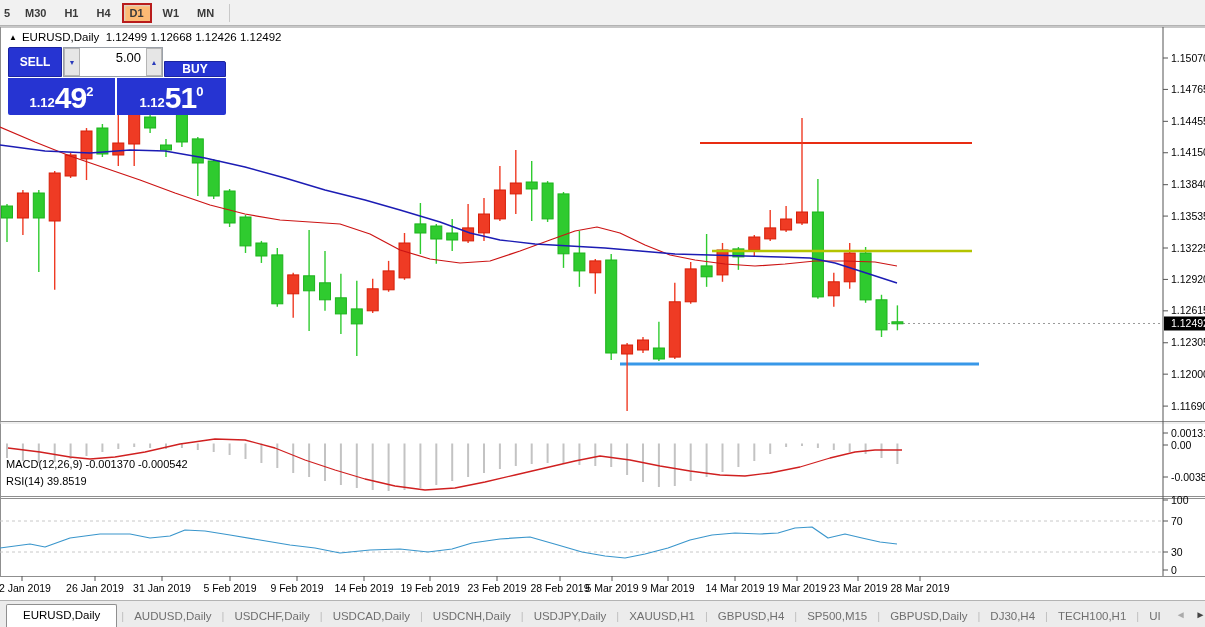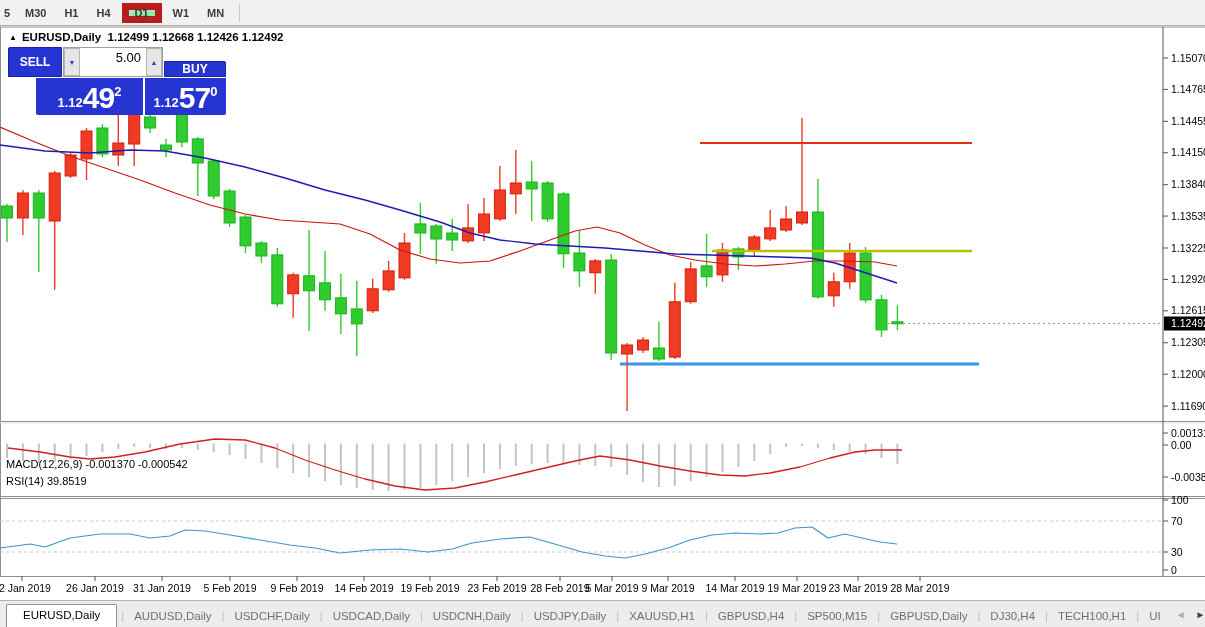--- a/index.html
+++ b/index.html
@@ -7,44 +7,44 @@
   #stage { position:relative; width:1205px; height:627px; background:#ffffff; }
 
   
   .toolbar { position:absolute; left:0; top:0; width:1205px; height:26px;
              background:#f1f1f1; border-bottom:1px solid #b3b3b3;
              display:flex; align-items:center; overflow:hidden; }
   .tf-btn { height:20px; margin:0 2px; padding:1px 6px; font-size:11px; font-weight:bold;
             color:#3a3a3a; background:transparent; border:1px solid transparent;
             display:flex; align-items:center; justify-content:center; cursor:default; }
   .tf-btn.first { width:14px; padding:1px 2px; margin-left:0; }
-  .tf-btn.active { background:#86efac; border:7px solid #b91c1c; box-shadow:inset 1px 1px 2px #d7d7d7; }
+  .tf-btn.active { background:#fdba74; border:2px solid #b91c1c; box-shadow:inset 1px 1px 2px #d7d7d7; }
   .tb-sep { width:1px; height:18px; background:#c9c9c9; margin:0 6px; }
 
   
   #chart-svg { position:absolute; left:0; top:0; }
 
-  .chart-title { position:absolute; left:9px; top:31px; font-size:11.5px; font-weight:bold; color:#000; white-space:nowrap; }
+  .chart-title { position:absolute; left:9px; top:31px; font-size:11.5px; font-weight:normal; color:#000; white-space:nowrap; }
   .chart-title .collapse { font-size:8px; margin-right:5px; position:relative; top:-1px; }
 
   .pane-label { position:absolute; font-size:11px; color:#000; white-space:nowrap; }
 
   
   .trade-panel { position:absolute; left:8px; top:47px; width:218px; }
   .tp-row1 { display:flex; height:30px; }
   .btn-blue { background:#2634d2; color:#fff; font-weight:bold; font-size:12px;
               display:flex; align-items:center; justify-content:center;
               border:1px solid #1a23a0; cursor:pointer; }
   .sell-btn { width:54px; border-radius:2px 0 0 0; }
   .buy-btn  { flex:1; border-radius:0 2px 0 0;margin-top:14px; }
   .vol-spin { width:100px; display:flex; border:1px solid #9aa0a8; background:#0f172a; margin:0 1px; }
   .spin-btn { width:16px; background:#e6e6e6; border:1px solid #b5b5b5; color:#2a3bbb;
               font-size:7px; display:flex; align-items:center; justify-content:center; cursor:pointer; }
   .vol-value { flex:1; font-size:13px; color:#000; text-align:right; padding:2px 5px 0 0; background:#fff; }
-  .tp-row2 { display:flex; height:37px; margin-top:1px;margin-left:28px; }
+  .tp-row2 { display:flex; height:37px; margin-top:1px; }
   .quote-box { background:#2634d2; color:#fff; display:flex; align-items:flex-end;
                justify-content:center; padding-bottom:2px; cursor:pointer; }
   .quote-sell { width:107px; margin-right:2px; border-radius:0 0 0 2px; }
   .quote-buy  { flex:1; border-radius:0 0 2px 0; }
   .q-small { font-size:13px; font-weight:bold; padding-bottom:3px; }
   .q-big   { font-size:30px; font-weight:bold; line-height:30px; letter-spacing:-1px; }
   .q-sup   { font-size:13px; font-weight:bold; position:relative; top:-14px; }
 
   
   .tabbar { position:absolute; left:0; top:600px; width:1205px; height:27px;
@@ -358,21 +358,21 @@
       <div class="btn-blue buy-btn">BUY</div>
     </div>
     <div class="tp-row2">
       <div class="quote-box quote-sell">
         <span class="q-small">1.12</span>
           <span class="q-big">49</span>
           <span class="q-sup">2</span>
       </div>
       <div class="quote-box quote-buy">
         <span class="q-small">1.12</span>
-          <span class="q-big">57</span>
+          <span class="q-big">51</span>
           <span class="q-sup">0</span>
       </div>
     </div>
   </div>
 
   <div class="pane-label" style="left:6px; top:424px;margin-top:34px;">MACD(12,26,9) -0.001370 -0.000542</div>
   <div class="pane-label" style="left:6px; top:475px;">RSI(14) 39.8519</div>
 
   <div class="tabbar">
       <div class="tab active">EURUSD,Daily</div>

